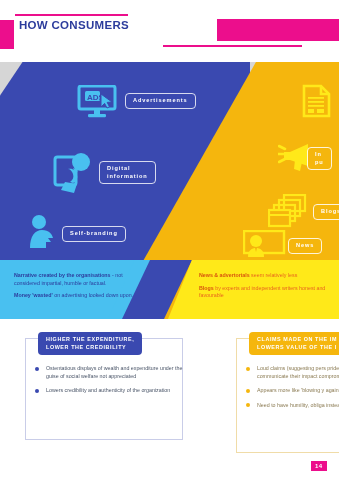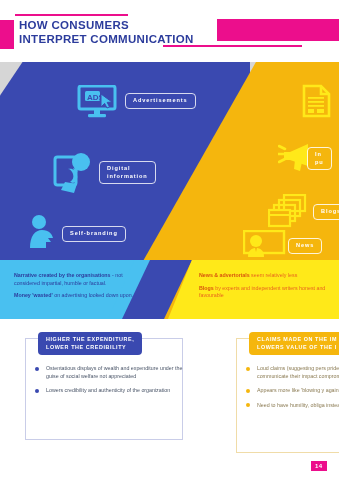--- a/index.html
+++ b/index.html
@@ -76,21 +76,20 @@
 </head>
 <body>
 
 <div class="page">
 
   <div class="hdr">
     <div class="hdr-rule-top"></div>
     <div class="hdr-bar"></div>
     <div class="hdr-title">
       <div>HOW CONSUMERS</div>
-      <div>INTERPRET COMMUNICATION</div>
     </div>
     <div class="hdr-block"></div>
     <div class="hdr-rule-bot"></div>
   </div>
 
   <div class="stage">
     <div class="panel-blue"></div>
     <div class="panel-yellow"></div>
 
     <div class="icn" style="left:77px;top:23px;">

